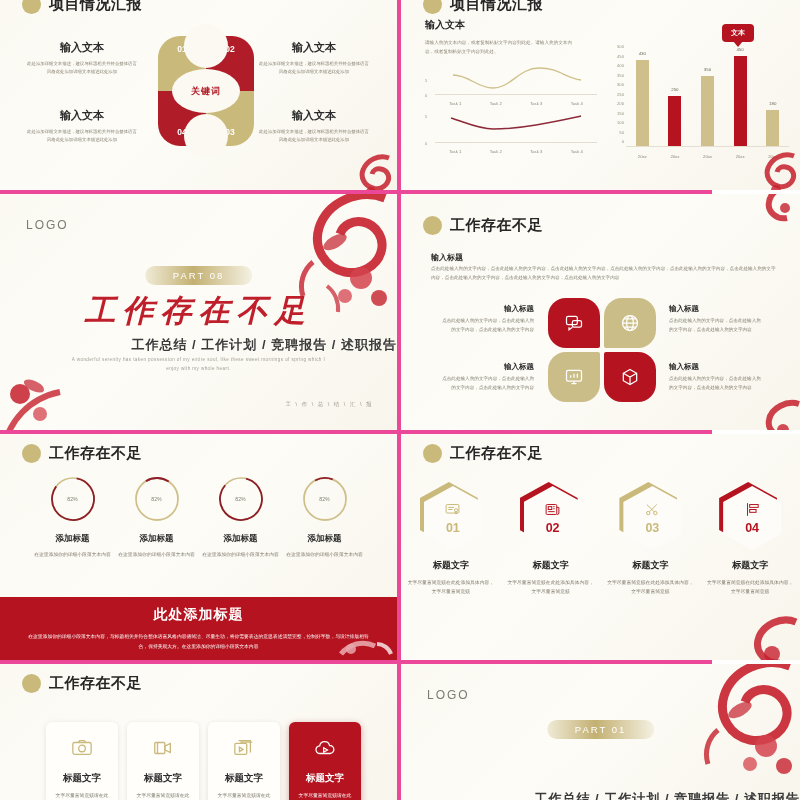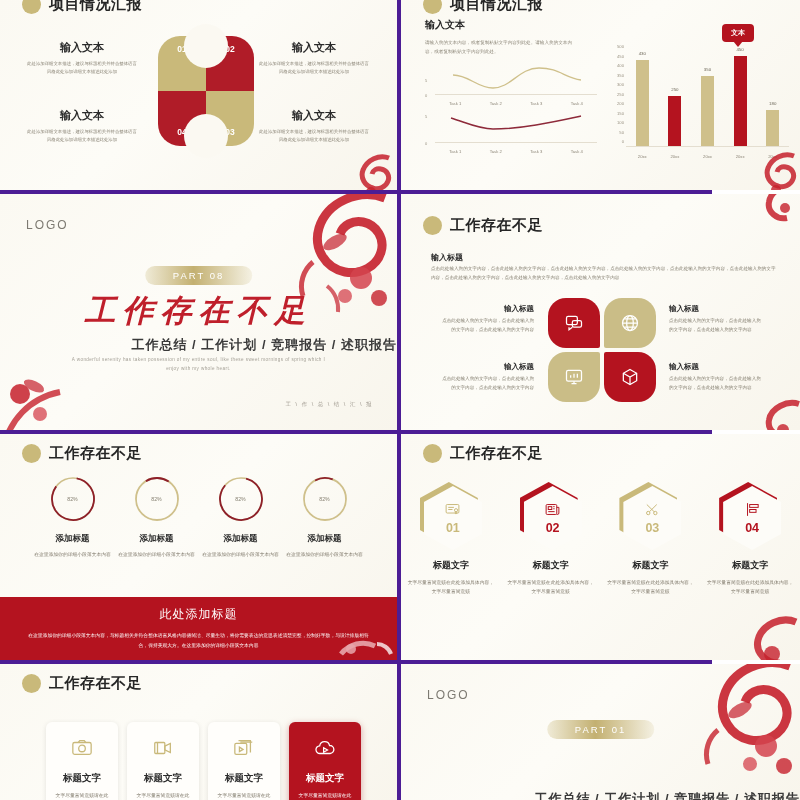--- a/index.html
+++ b/index.html
@@ -7,21 +7,21 @@
     width: 800px; height: 800px;
     background: #ffffff;
     font-family: "Liberation Sans", "DejaVu Sans", sans-serif;
     overflow: hidden;
   }
   .deck {
     width: 712px; height: 800px;
     display: grid;
     grid-template-columns: 397px 403px;
     grid-template-rows: 190px 240px 230px 140px;
-    background: #4c1d95;
+    background: #ec4899;
   }
   .slide {
     position: relative;
     overflow: hidden;
     background: linear-gradient(135deg, #fbf9f2 0%, #fdfcf7 45%, #f8f5ec 100%);
   }
   .s-tl { grid-column: 1; grid-row: 1; }
   .s-tr { grid-column: 2; grid-row: 1; margin-left: 4px; }
   .s-ml { grid-column: 1; grid-row: 2; margin-top: 4px; }
   .s-mr { grid-column: 2; grid-row: 2; margin: 4px 0 0 4px; }
@@ -206,21 +206,21 @@
     font-size: 5.2px; color: #857f70;
   }
   .dn .t { margin-top: 9px; font-size: 8.5px; font-weight: bold; color: #2b2b2b; }
   .dn .p { margin-top: 5px; font-size: 4.8px; line-height: 1.9; color: #807a6c; }
   .redbar {
     position: absolute; left: 0; right: 0; bottom: 0; height: 63px;
     background: #b4131f; color: #fff;
     display: flex; flex-direction: column; align-items: center; justify-content: center;
     padding: 0 26px;
   }
-  .redbar .t { font-size: 12px; font-weight: normal; letter-spacing: 1px; }
+  .redbar .t { font-size: 14px; font-weight: bold; letter-spacing: 1px; }
   .redbar .p { margin-top: 8px; font-size: 4.8px; line-height: 2; text-align: center; }
 
   
   .hexrow {
     position: absolute; left: 0; right: 0; top: 48px;
     display: flex; justify-content: space-around;
   }
   .hx { width: 88px; text-align: center; }
   .hx .hwrap { position: relative; width: 62px; height: 68px; margin: 0 auto; }
   .hex {
@@ -292,20 +292,23 @@
           <span>02</span>
         </div>
       <div class="lobe lb4">
           <span>04</span>
         </div>
       <div class="lobe lb3">
           <span>03</span>
         </div>
       <div class="swirl-a"></div>
       <div class="swirl-b"></div>
+      <div class="swirl-c">
+        <span class="kw">关键词</span>
+      </div>
     </div>
 
     <svg class="orn" style="right:-4px; bottom:-22px;" width="70" height="60" viewBox="0 0 70 60">
       <path d="M58 6c-10-4-22 2-26 12-3 8 2 16 10 18 6 2 13-1 15-7 2-5-1-11-7-12-4-1-8 1-9 5" fill="none" stroke="#c5202c" stroke-width="5" opacity=".85"></path>
       <circle cx="40" cy="40" r="5" fill="#c5202c" opacity=".8"></circle>
       <path d="M20 50c5-6 13-8 20-5" stroke="#c5202c" stroke-width="3" fill="none" opacity=".7"></path>
     </svg>
   </div>
 
   <div class="slide s-tr">

